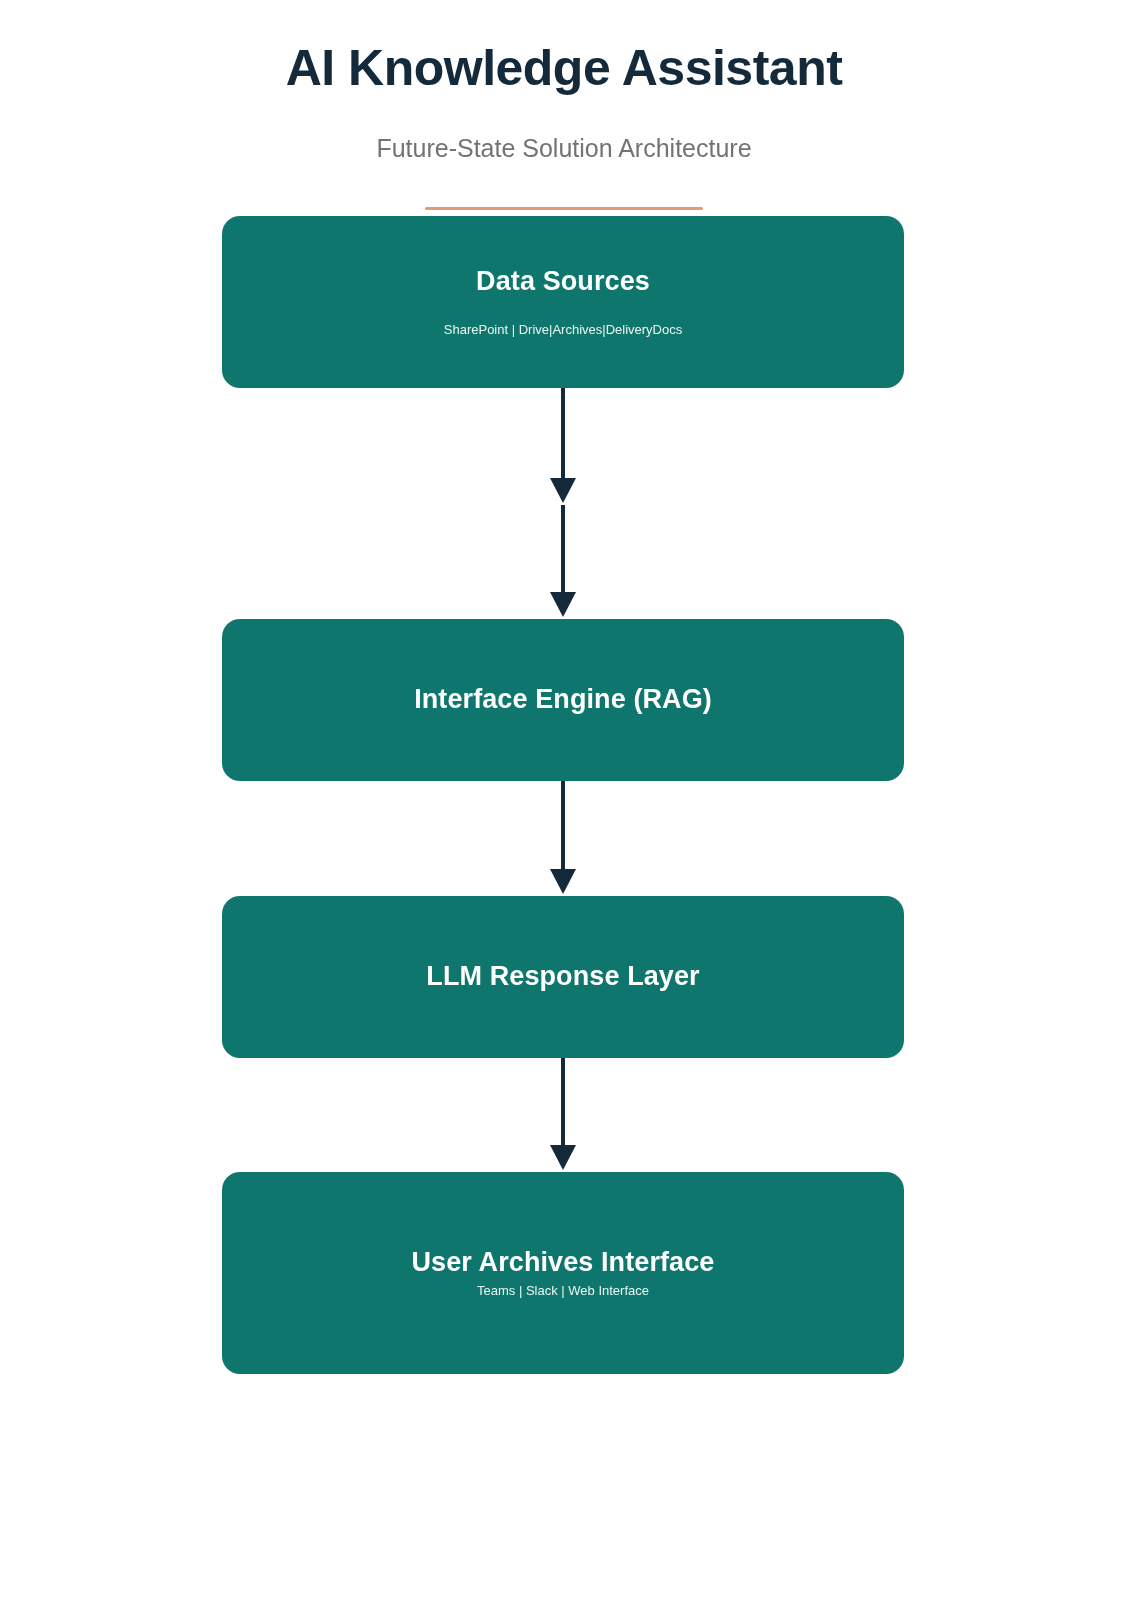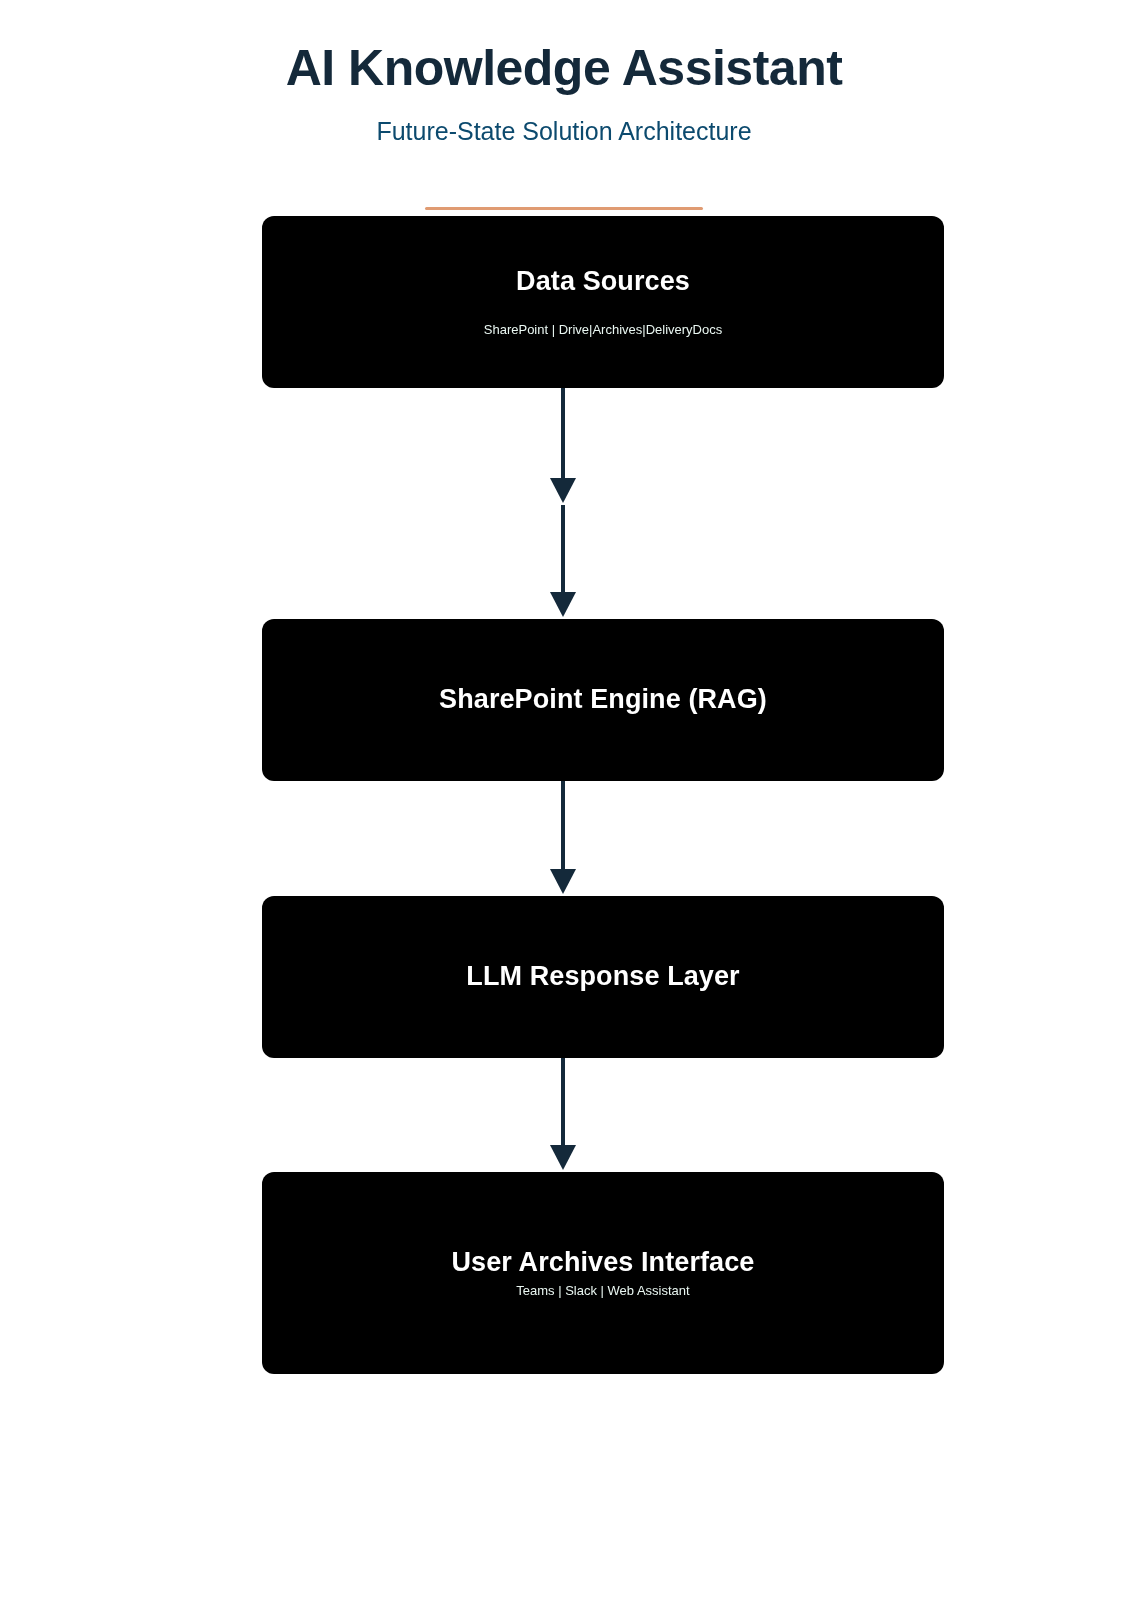--- a/index.html
+++ b/index.html
@@ -35,26 +35,26 @@
     margin: 0;
     padding-top: 40px;
     font-size: 50px;
     line-height: 1.12;
     font-weight: bold;
     letter-spacing: -0.5px;
     color: #14293a;
     font-family: "Liberation Sans", sans-serif;
   }
   .page-subtitle {
-    margin: 0;
+    margin: 17px;
     padding-top: 20px;
     font-size: 25px;
     line-height: 1.2;
     font-weight: normal;
-    color: #0c4a6e;
+    color: #737373;
     font-family: "Liberation Sans", sans-serif;
   }
 
   
   .divider-wrap {
     position: absolute;
     left: 0;
     top: 207px;
     width: 1128px;
     text-align: center;
@@ -73,30 +73,29 @@
     position: absolute;
     left: 222px;
     top: 216px;
     width: 682px;
   }
 
   .node {
     position: relative;
     box-sizing: border-box;
     width: 682px;
-    background: #000000;
-    border-radius: 12px;
+    background: #0f766e;
+    border-radius: 18px;
     color: #ffffff;
     display: flex;
     flex-direction: column;
     align-items: center;
     justify-content: center;
     text-align: center;
     padding: 10px 28px;
-    margin-left: 40px;
   }
 
   .node-title {
     font-size: 27px;
     font-weight: bold;
     line-height: 1.25;
     color: #ffffff;
     letter-spacing: 0.1px;
     font-family: "Liberation Sans", sans-serif;
   }
@@ -167,21 +166,21 @@
 
 
     <div class="connector connector-c2">
       <svg class="arrow" width="30" height="114" viewBox="0 0 30 114">
         <line x1="15" y1="0" x2="15" y2="90" stroke="#14293a" stroke-width="4"></line>
         <polygon points="15,112 2,87 28,87" fill="#14293a"></polygon>
       </svg>
     </div>
 
     <div class="node node-h3">
-      <div class="node-title">SharePoint Engine (RAG)</div>
+      <div class="node-title">Interface Engine (RAG)</div>
     </div>
 
     <div class="connector connector-c3">
       <svg class="arrow" width="30" height="115" viewBox="0 0 30 115">
         <line x1="15" y1="0" x2="15" y2="91" stroke="#14293a" stroke-width="4"></line>
         <polygon points="15,113 2,88 28,88" fill="#14293a"></polygon>
       </svg>
     </div>
 
     <div class="node node-h4">
@@ -190,17 +189,17 @@
 
     <div class="connector connector-c4">
       <svg class="arrow" width="30" height="114" viewBox="0 0 30 114">
         <line x1="15" y1="0" x2="15" y2="90" stroke="#14293a" stroke-width="4"></line>
         <polygon points="15,112 2,87 28,87" fill="#14293a"></polygon>
       </svg>
     </div>
 
     <div class="node node-h5 tight-sub">
       <div class="node-title">User Archives Interface</div>
-      <div class="node-subtitle">Teams | Slack | Web Assistant</div>
+      <div class="node-subtitle">Teams | Slack | Web Interface</div>
     </div>
 
   </div>
 </div>
 
 </body></html>

